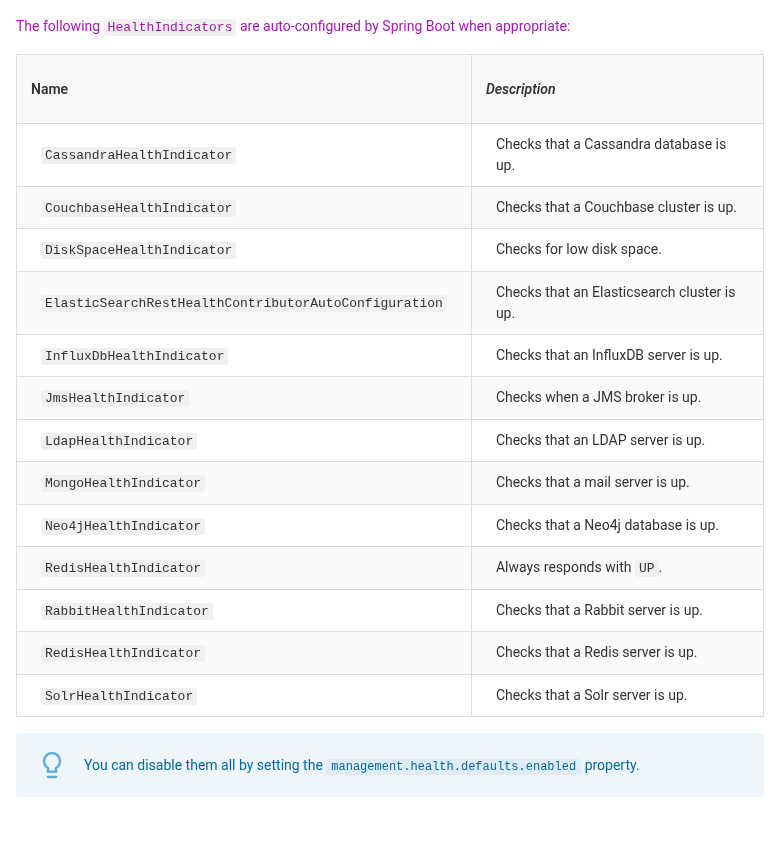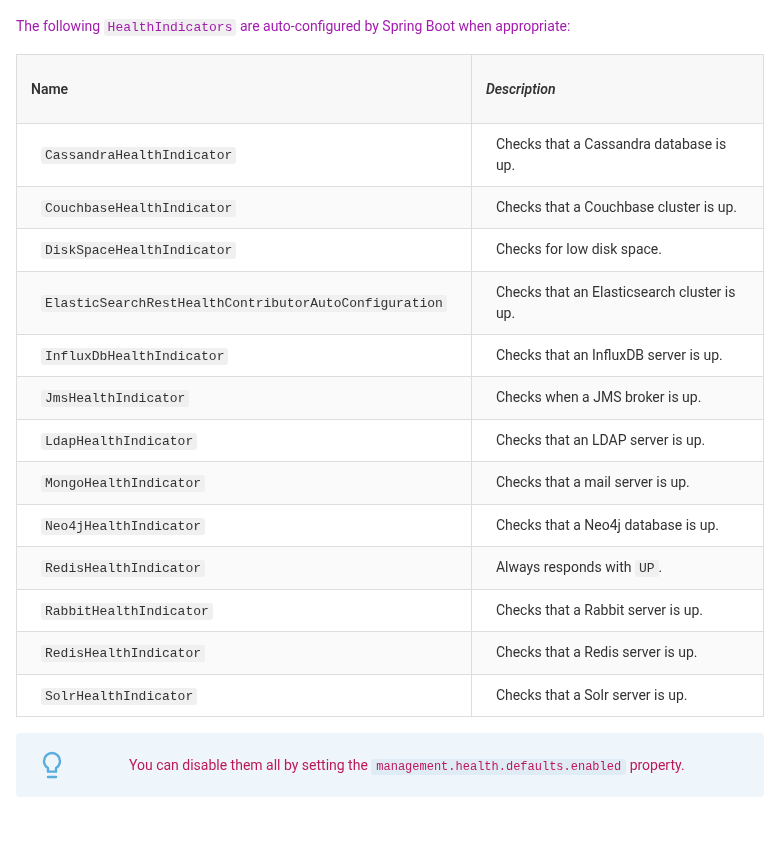--- a/index.html
+++ b/index.html
@@ -99,22 +99,21 @@
     .note-icon {
       flex-shrink: 0;
       width: 32px;
       height: 32px;
       color: #5aacdd;
     }
 
     .note-text {
       font-size: 14px;
       line-height: 1.5;
-      color: #be185d;
-      margin-left: 45px;
+      color: #0369a1;
     }
 
     .inline-code {
       font-family: "SFMono-Regular", Consolas, "Liberation Mono", Menlo, monospace;
       font-size: 12px;
       background-color: #e0ecf5;
       padding: 1px 5px;
       border-radius: 3px;
     }
   </style>

